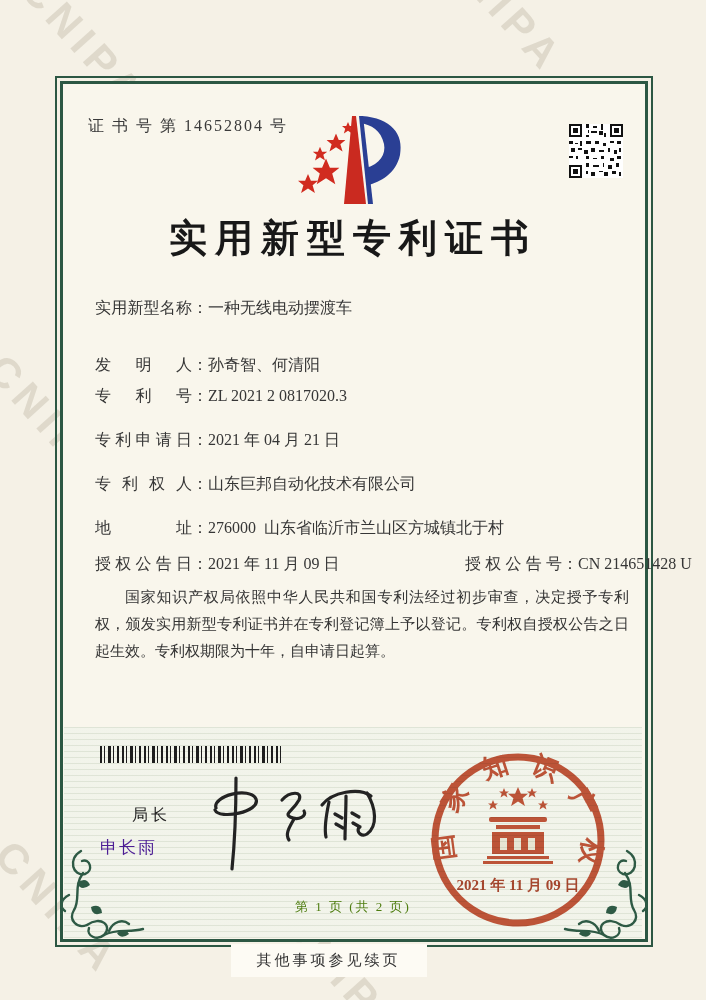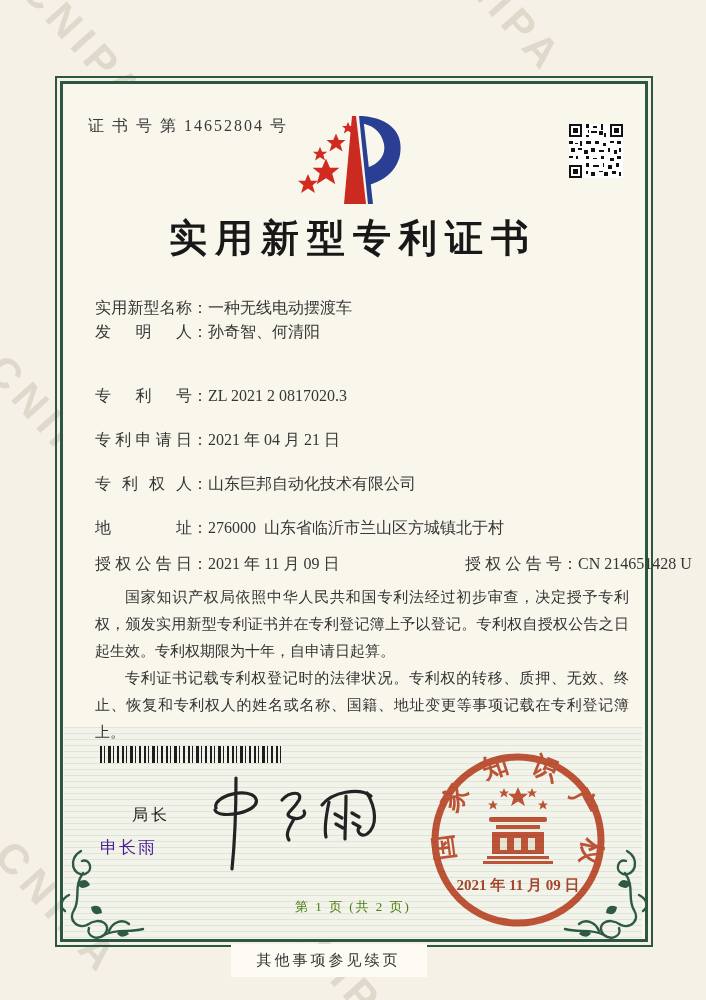--- a/index.html
+++ b/index.html
@@ -171,21 +171,21 @@
       <rect x="23" y="25" width="2" height="2"></rect>
       <rect x="27" y="26" width="1" height="2"></rect>
   </g>
 </svg>
 
 <div class="title">实用新型专利证书</div>
 
 <div class="row" style="top:298px;">
   <span class="flabel">实用新型名称</span><span class="colon">：</span><span class="fval">一种无线电动摆渡车</span>
 </div>
-<div class="row" style="top:322px;">
+<div class="row" style="top:355px;">
   <span class="flabel">发明人</span><span class="colon">：</span><span class="fval">孙奇智、何清阳</span>
 </div>
 <div class="row" style="top:386px;">
   <span class="flabel">专利号</span><span class="colon">：</span><span class="fval">ZL 2021 2 0817020.3</span>
 </div>
 <div class="row" style="top:430px;">
   <span class="flabel">专利申请日</span><span class="colon">：</span><span class="fval">2021 年 04 月 21 日</span>
 </div>
 <div class="row" style="top:474px;">
   <span class="flabel">专利权人</span><span class="colon">：</span><span class="fval">山东巨邦自动化技术有限公司</span>
@@ -197,21 +197,20 @@
   <span>
     <span class="flabel">授权公告日</span><span class="colon">：</span><span class="fval">2021 年 11 月 09 日</span>
   </span>
   <span class="grant2">
     <span class="flabel">授权公告号</span><span class="colon">：</span><span class="fval">CN 214651428 U</span>
   </span>
 </div>
 
 <div class="bodytext">
   <p>国家知识产权局依照中华人民共和国专利法经过初步审查，决定授予专利权，颁发实用新型专利证书并在专利登记簿上予以登记。专利权自授权公告之日起生效。专利权期限为十年，自申请日起算。</p>
-  <p>专利证书记载专利权登记时的法律状况。专利权的转移、质押、无效、终止、恢复和专利权人的姓名或名称、国籍、地址变更等事项记载在专利登记簿上。</p>
 </div>
 
 <div class="barcode"></div>
 
 <div class="role">局长</div>
 <div class="officialname">申长雨</div>
 
 <svg class="signature" width="210" height="105" viewBox="0 0 210 105">
   <g fill="none" stroke="#232323" stroke-width="3.2" stroke-linecap="round" stroke-linejoin="round">
     <path d="M18,38 C14,26 52,16 58,29 C63,42 21,50 17,40"></path>

